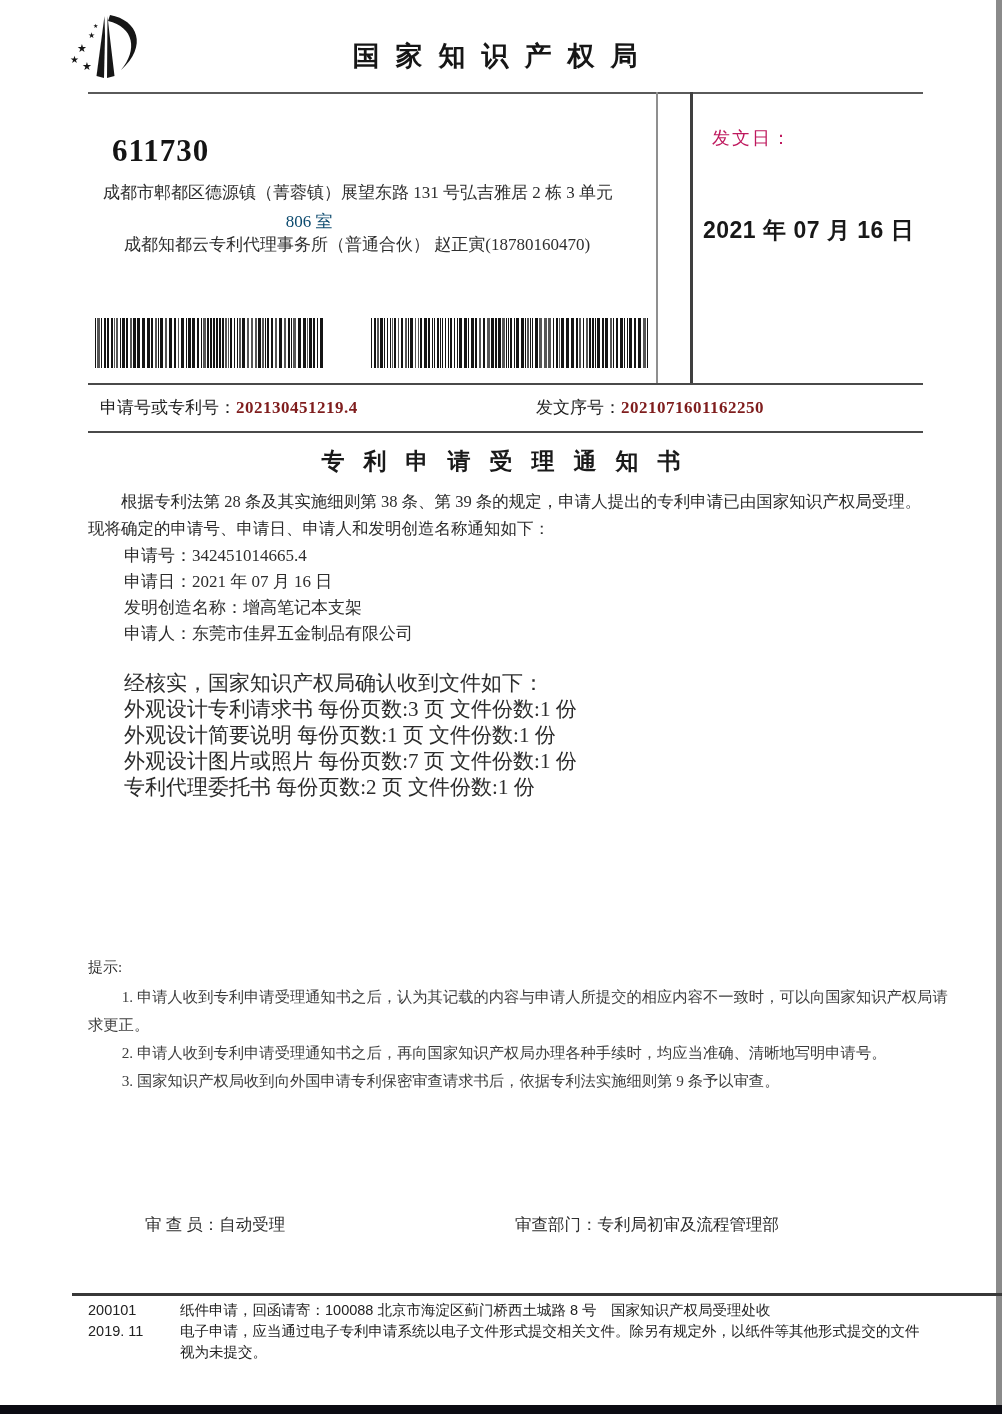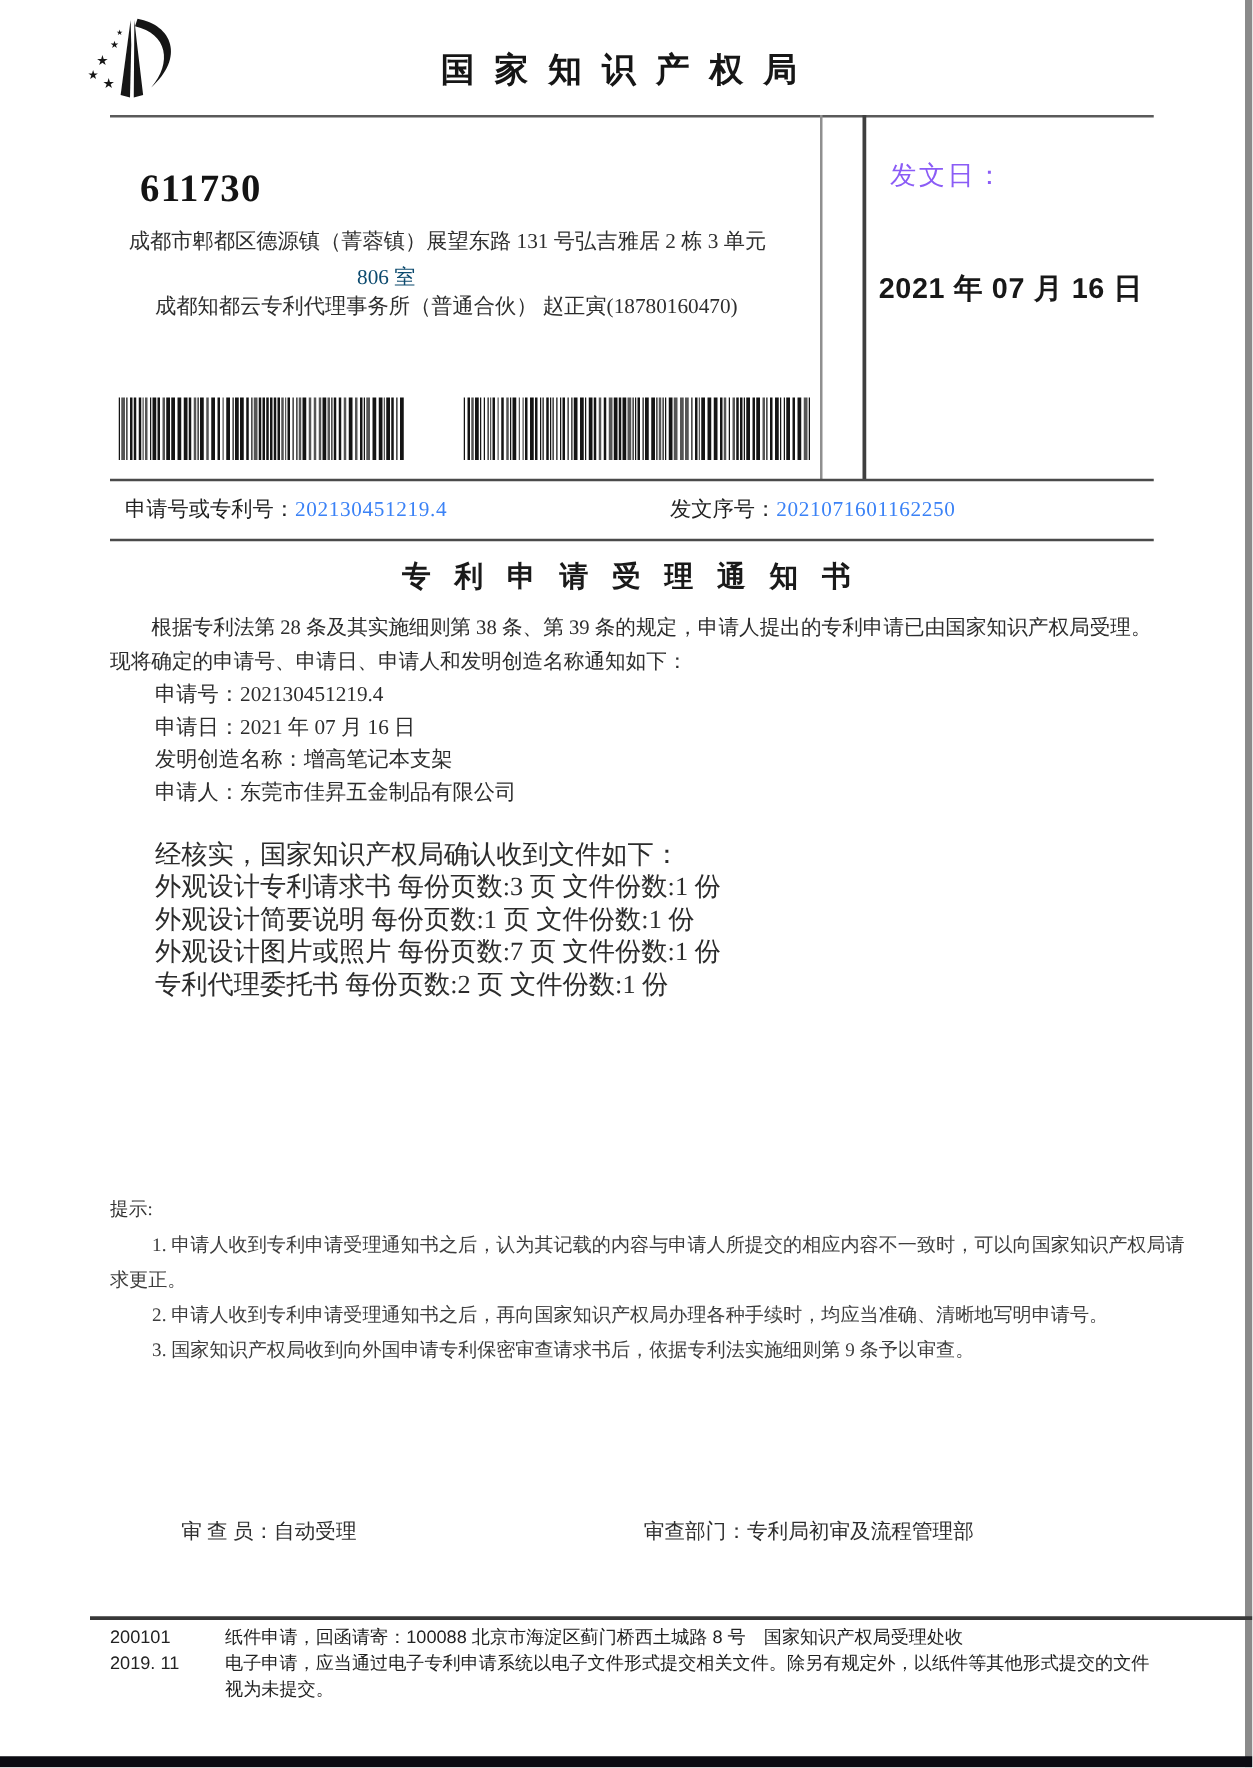--- a/index.html
+++ b/index.html
@@ -41,38 +41,38 @@
   .hr-band-bottom{left:88px;top:431px;width:835px;height:2px;}
   .hr-footer{left:72px;top:1293px;width:930px;height:3px;background:#383838;}
 
   
   .postal{position:absolute;left:112px;top:133px;font-size:31px;font-weight:700;letter-spacing:1px;color:#141414;}
   .addr1{position:absolute;left:103px;top:181px;width:570px;font-size:17px;color:#2e2e2e;}
   .addr2{position:absolute;left:104px;top:210px;width:410px;text-align:center;font-size:17px;color:#0c4a6e;}
   .recipient{position:absolute;left:124px;top:233px;width:560px;font-size:17px;color:#2e2e2e;}
 
   
-  .dispatch-label{position:absolute;left:712px;top:126px;font-size:21px;color:#8b5cf6;letter-spacing:2px;}
+  .dispatch-label{position:absolute;left:712px;top:126px;font-size:18px;color:#be185d;letter-spacing:2px;}
   .dispatch-date{
     position:absolute;left:703px;top:215px;
     font-family:"Liberation Sans","DejaVu Sans",sans-serif;
     font-size:23px;font-weight:700;color:#181818;letter-spacing:0.5px;
   }
 
   
   .barcode{position:absolute;top:318px;height:50px;}
   .barcode-1{left:95px;width:232px;}
   .barcode-2{left:371px;width:281px;}
   .barcode span{display:inline-block;height:100%;vertical-align:top;}
 
   
   .band-row{position:absolute;top:396px;font-size:17px;color:#222;}
   .band-app{left:100px;}
   .band-serial{left:536px;}
-  .band-row b{font-weight:400;letter-spacing:0.5px;color:#3b82f6;}
+  .band-row b{font-weight:700;letter-spacing:0.5px;color:#7f1d1d;}
 
   
   .notice-title{
     position:absolute;left:0;top:446px;width:100%;
     text-align:center;font-size:23px;font-weight:700;color:#1a1a1a;
     letter-spacing:19px;padding-left:19px;
   }
 
   .intro{
     position:absolute;left:88px;top:488px;width:840px;
@@ -147,21 +147,21 @@
   </div>
   <div class="band-row band-serial">
     <span>发文序号：</span><b>2021071601162250</b>
   </div>
   <div class="rule hr-band-bottom"></div>
 
   <div class="notice-title">专利申请受理通知书</div>
   <div class="intro">根据专利法第 28 条及其实施细则第 38 条、第 39 条的规定，申请人提出的专利申请已由国家知识产权局受理。现将确定的申请号、申请日、申请人和发明创造名称通知如下：</div>
 
   <div class="fields">
-    <div>申请号：202130451219.4</div>
+    <div>申请号：342451014665.4</div>
     <div>申请日：2021 年 07 月 16 日</div>
     <div>发明创造名称：增高笔记本支架</div>
     <div>申请人：东莞市佳昇五金制品有限公司</div>
   </div>
 
   <div class="confirm">
     <div>经核实，国家知识产权局确认收到文件如下：</div>
     <div>外观设计专利请求书  每份页数:3 页  文件份数:1 份</div>
     <div>外观设计简要说明  每份页数:1 页  文件份数:1 份</div>
     <div>外观设计图片或照片  每份页数:7 页  文件份数:1 份</div>

